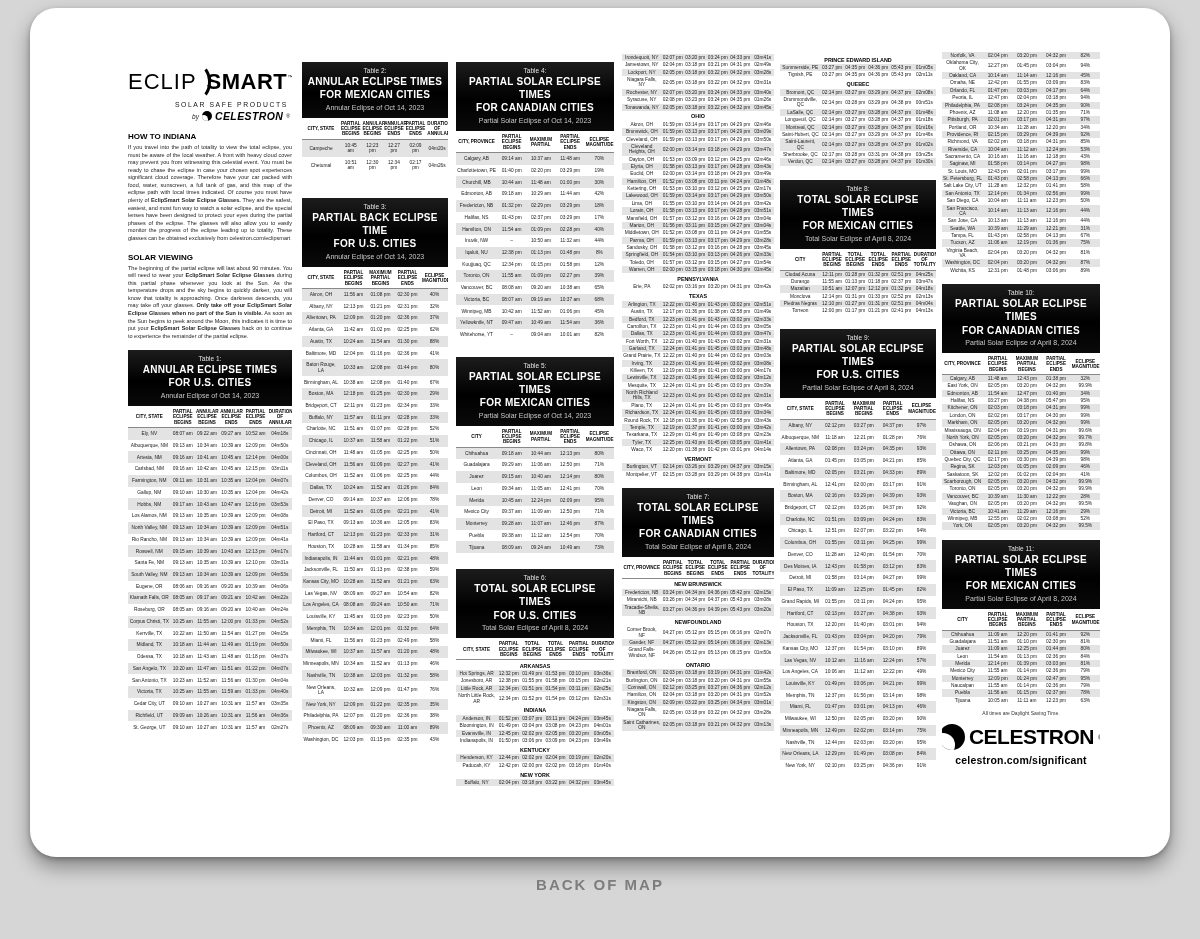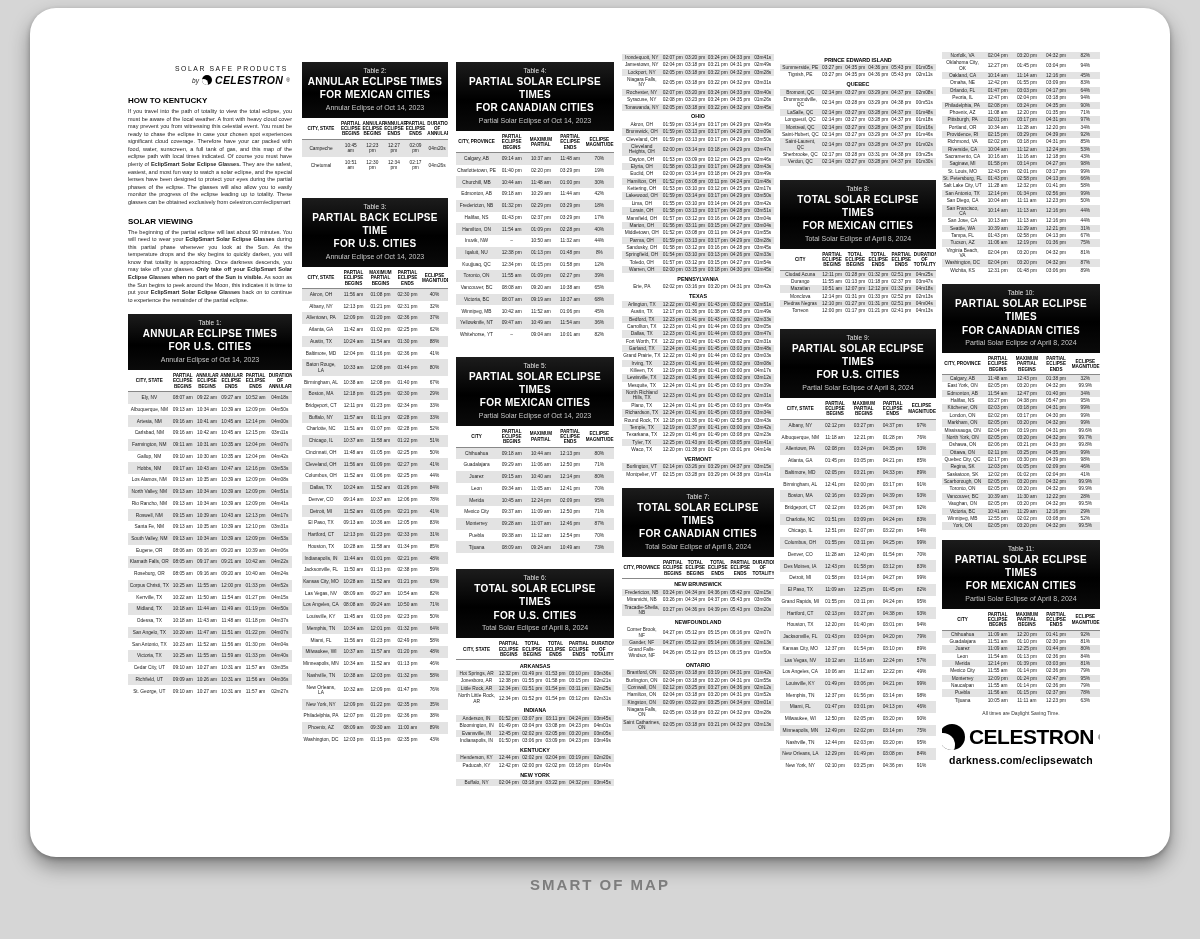--- a/index.html
+++ b/index.html
@@ -61,30 +61,36 @@
   .reg{font-size:7px;vertical-align:top;color:#000;}
   .cel-url{font-size:10.5px;font-weight:bold;color:#000;text-align:center;letter-spacing:.2px;}
 </style>
 </head>
 <body>
 
 <div class="page">
 
   <div class="col" id="c1">
     <div class="logo">
+      <div class="logo-row">
+        <span class="e-thin">ECLIP</span>
+        <span class="arc"></span>
+        <span class="e-bold">SMART</span>
+        <span class="tm">™</span>
+      </div>
       <div class="solar-sub">SOLAR SAFE PRODUCTS</div>
       <div class="by-row">
         <span class="by">by</span>
         <span class="cel-ball"></span>
         <span class="cel-mini">CELESTRON</span>
           <span class="reg-mini">®</span>
       </div>
     </div>
     <div class="sect">
-      <div class="h">HOW TO KENTUCKY</div>
+      <div class="h">HOW TO INDIANA</div>
       <div class="p"><span>If you travel into the path of totality to view the total eclipse, you must be aware of the local weather. A front with heavy cloud cover may prevent you from witnessing this celestial event. You must be ready to chase the eclipse in case your chosen spot experiences significant cloud coverage. Therefore have your car packed with food, water, sunscreen, a full tank of gas, and this map of the eclipse path with local times indicated. Of course you must have plenty of </span><span style="font-weight: bold;">EclipSmart Solar Eclipse Glasses.</span><span> They are the safest, easiest, and most fun way to watch a solar eclipse, and the special lenses have been designed to protect your eyes during the partial phases of the eclipse. The glasses will also allow you to easily monitor the progress of the eclipse leading up to totality. These glasses can be obtained exclusively from celestron.com/eclipsmart</span></div>
     </div>
     <div class="sect">
       <div class="h">SOLAR VIEWING</div>
       <div class="p"><span>The beginning of the partial eclipse will last about 90 minutes. You will need to wear your </span><span style="font-weight: bold;">EclipSmart Solar Eclipse Glasses</span><span> during this partial phase whenever you look at the Sun. As the temperature drops and the sky begins to quickly darken, you will know that totality is approaching. Once darkness descends, you may take off your glasses. </span><span style="font-weight: bold;">Only take off your EclipSmart Solar Eclipse Glasses when no part of the Sun is visible.</span><span> As soon as the Sun begins to peek around the Moon, this indicates it is time to put your </span><span style="font-weight: bold;">EclipSmart Solar Eclipse Glasses</span><span> back on to continue to experience the remainder of the partial eclipse.</span></div>
     </div>
     <div class="tpart roomy">
         <div class="t-hdr">
           <div class="tnum">Table 1:</div>
           <div class="ttl">ANNULAR ECLIPSE TIMES</div>
@@ -2303,18 +2309,18 @@
           <span style="width: 18.5%;">12:23 pm</span>
           <span style="width: 18.5%;">63%</span>
         </div>
       </div>
     <div class="footnote">All times are Daylight Saving Time.</div>
     <div class="cel-logo">
       <span class="cel-ball big"></span>
       <span class="cel-big">CELESTRON</span>
       <span class="reg">®</span>
     </div>
-    <div class="cel-url">darkness.com/eclipsewatch</div>
+    <div class="cel-url">celestron.com/significant</div>
   </div>
 
 </div>
 
-<div class="back-label">SMART OF MAP</div>
+<div class="back-label">BACK OF MAP</div>
 
 </body></html>

